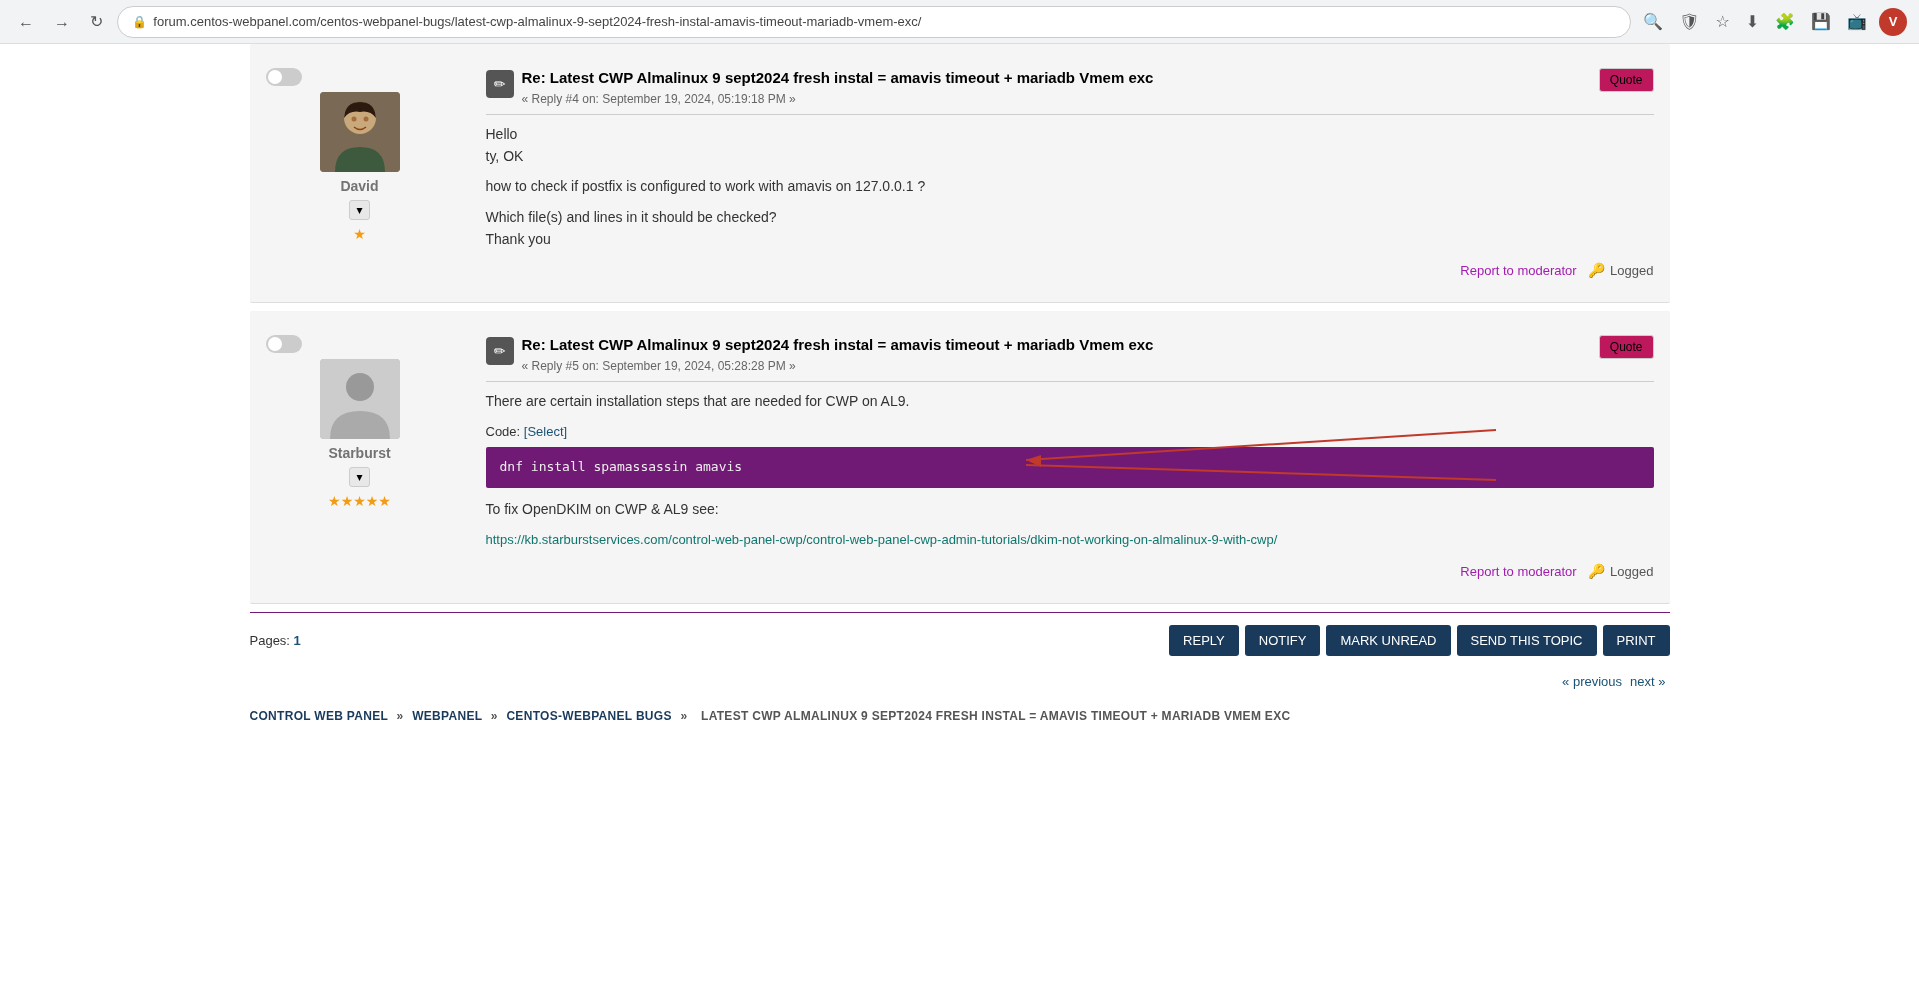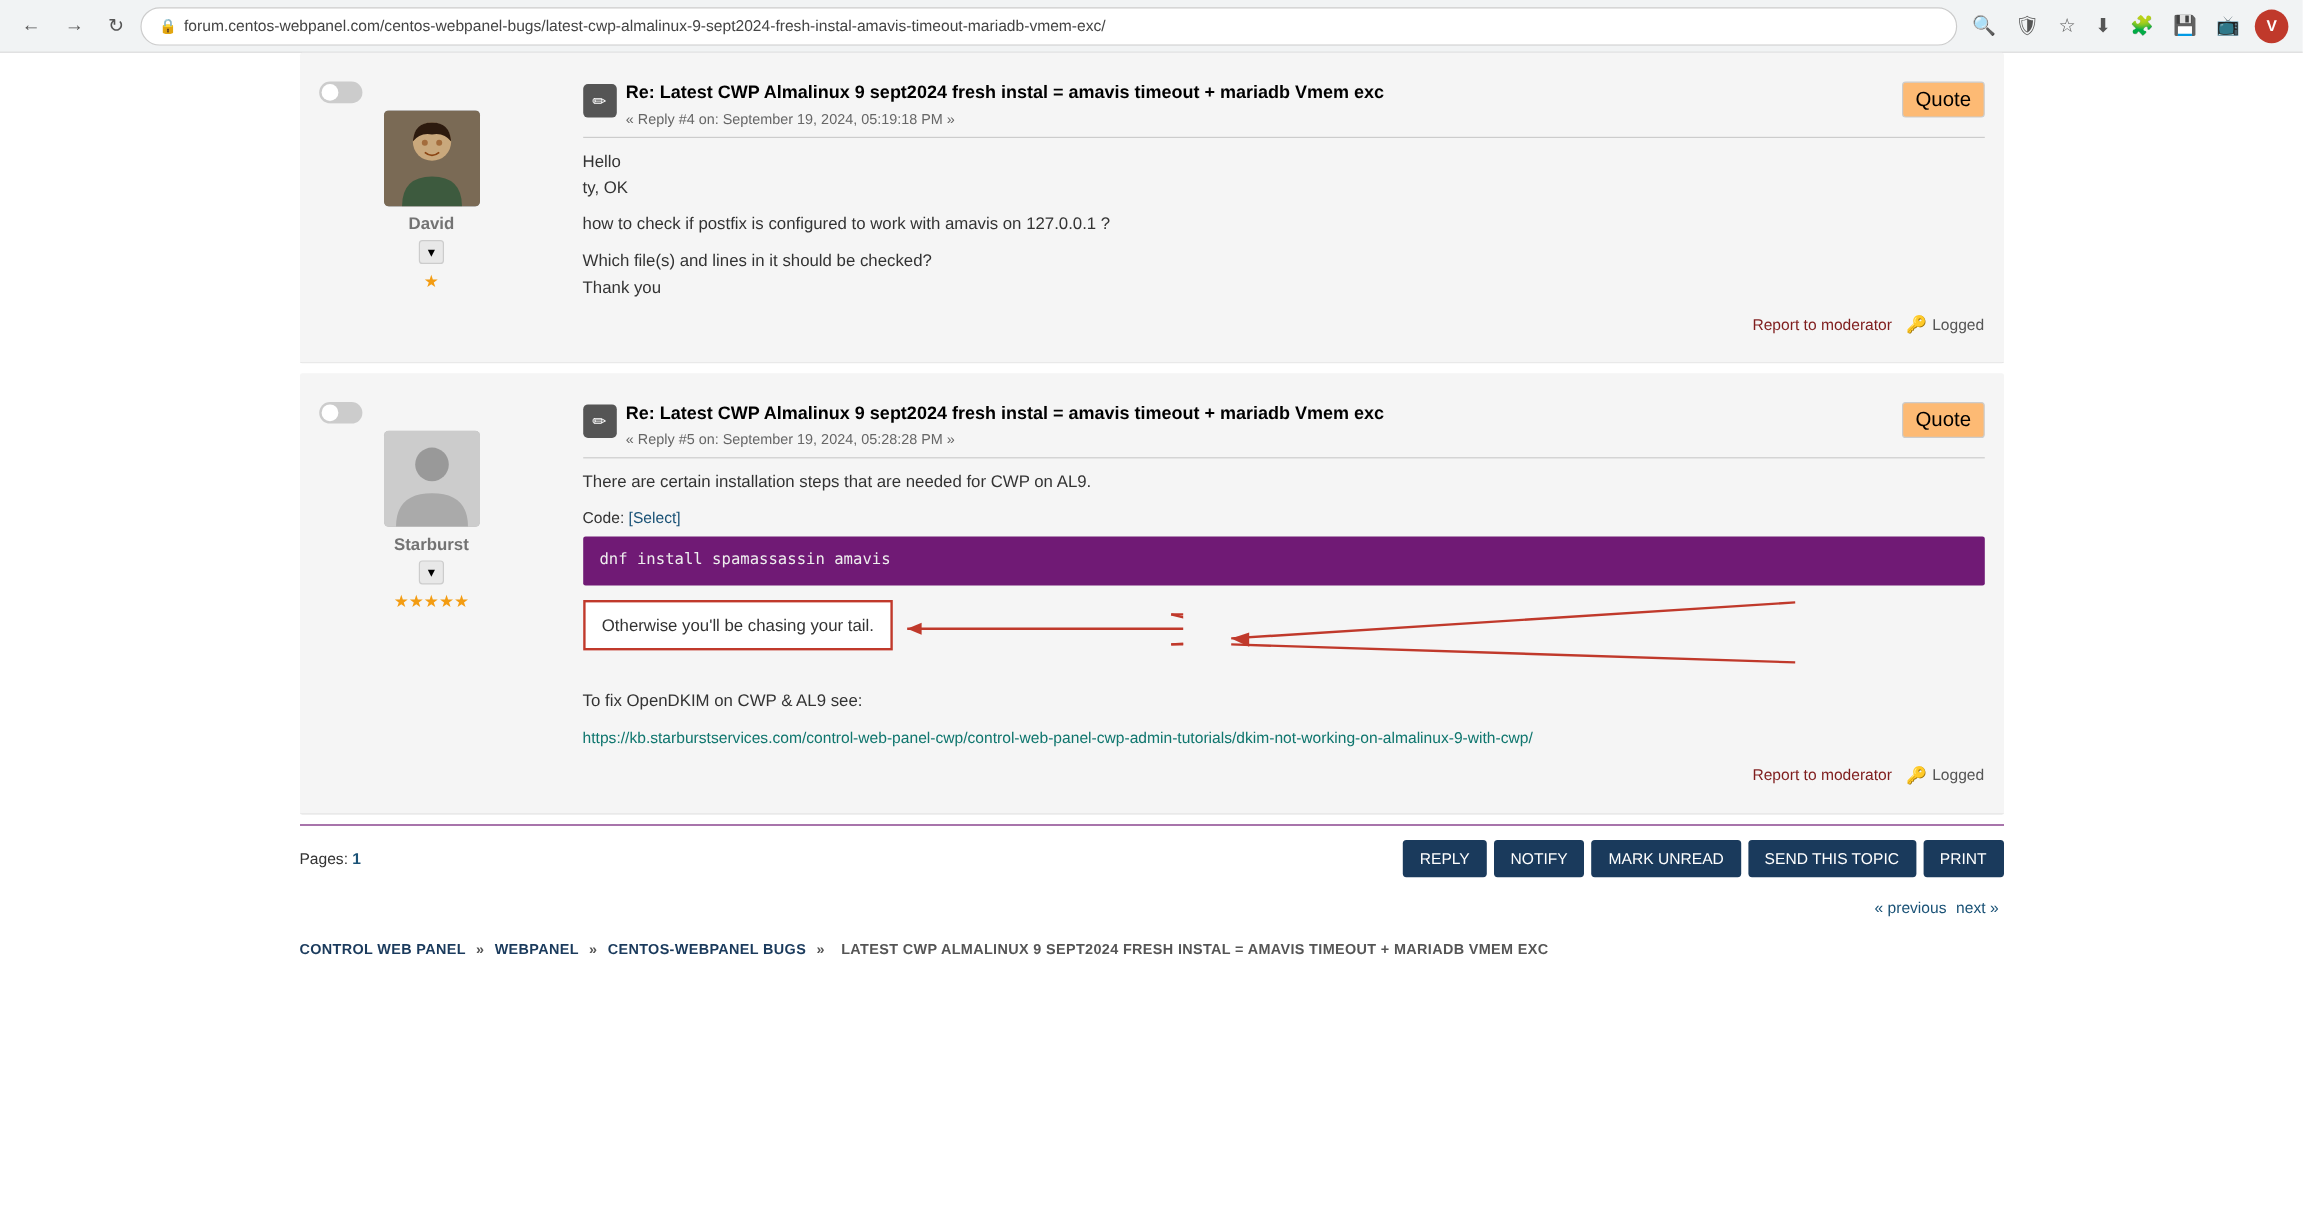--- a/index.html
+++ b/index.html
@@ -158,26 +158,26 @@
       line-height: 1.3;
     }
 
     .reply-info {
       font-size: 12px;
       color: #666;
       margin-top: 4px;
     }
 
     .quote-btn {
-      background: #fdba74;
+      background: #be185d;
       border: 1px solid #ccc;
       border-radius: 3px;
       padding: 4px 10px;
       cursor: pointer;
-      font-size: 17px;
+      font-size: 12px;
       white-space: nowrap;
     }
 
     .post-divider {
       border: none;
       border-top: 1px solid #ccc;
       margin: 8px 0;
     }
 
     .post-body {
@@ -190,21 +190,21 @@
 
     .post-footer {
       display: flex;
       justify-content: flex-end;
       align-items: center;
       gap: 12px;
       margin-top: 12px;
     }
 
     .report-link {
-      color: #7f1d1d;
+      color: #a21caf;
       font-size: 13px;
       text-decoration: none;
       cursor: pointer;
     }
 
     .logged-badge {
       display: flex;
       align-items: center;
       gap: 4px;
       font-size: 13px;
@@ -436,36 +436,20 @@
         <div style="margin: 10px 0;">
           <div class="code-label">
             <span>Code:</span>
             <a href="#">[Select]</a>
           </div>
           <div class="code-block">
             <span>dnf install spamassassin amavis</span>
           </div>
         </div>
 
-        <div class="annotation-area">
-          <div class="highlight-box">
-            <span>Otherwise you'll be chasing your tail.</span>
-          </div>
-          
-          <svg width="500" height="60" style="display:block; margin-top:-52px; margin-left:0; pointer-events:none;">
-
-            <line x1="490" y1="10" x2="570" y2="30" stroke="#c0392b" stroke-width="2"></line>
-            <line x1="490" y1="35" x2="570" y2="30" stroke="#c0392b" stroke-width="2"></line>
-            <line x1="540" y1="10" x2="490" y2="10" stroke="#c0392b" stroke-width="2"></line>
-            <line x1="540" y1="35" x2="490" y2="35" stroke="#c0392b" stroke-width="2"></line>
-
-            <line x1="270" y1="22" x2="550" y2="22" stroke="#c0392b" stroke-width="2"></line>
-            <polygon points="270,22 282,17 282,27" fill="#c0392b"></polygon>
-          </svg>
-        </div>
 
         <div style="position: relative; height: 0; margin-top: -40px; margin-bottom: 50px;">
           <svg style="position:absolute; left:260px; top:-35px;" width="760" height="70">
 
             <line x1="750" y1="5" x2="280" y2="35" stroke="#c0392b" stroke-width="2"></line>
             <line x1="750" y1="55" x2="280" y2="40" stroke="#c0392b" stroke-width="2"></line>
             <polygon points="280,35 295,30 295,42" fill="#c0392b"></polygon>
           </svg>
         </div>
 

